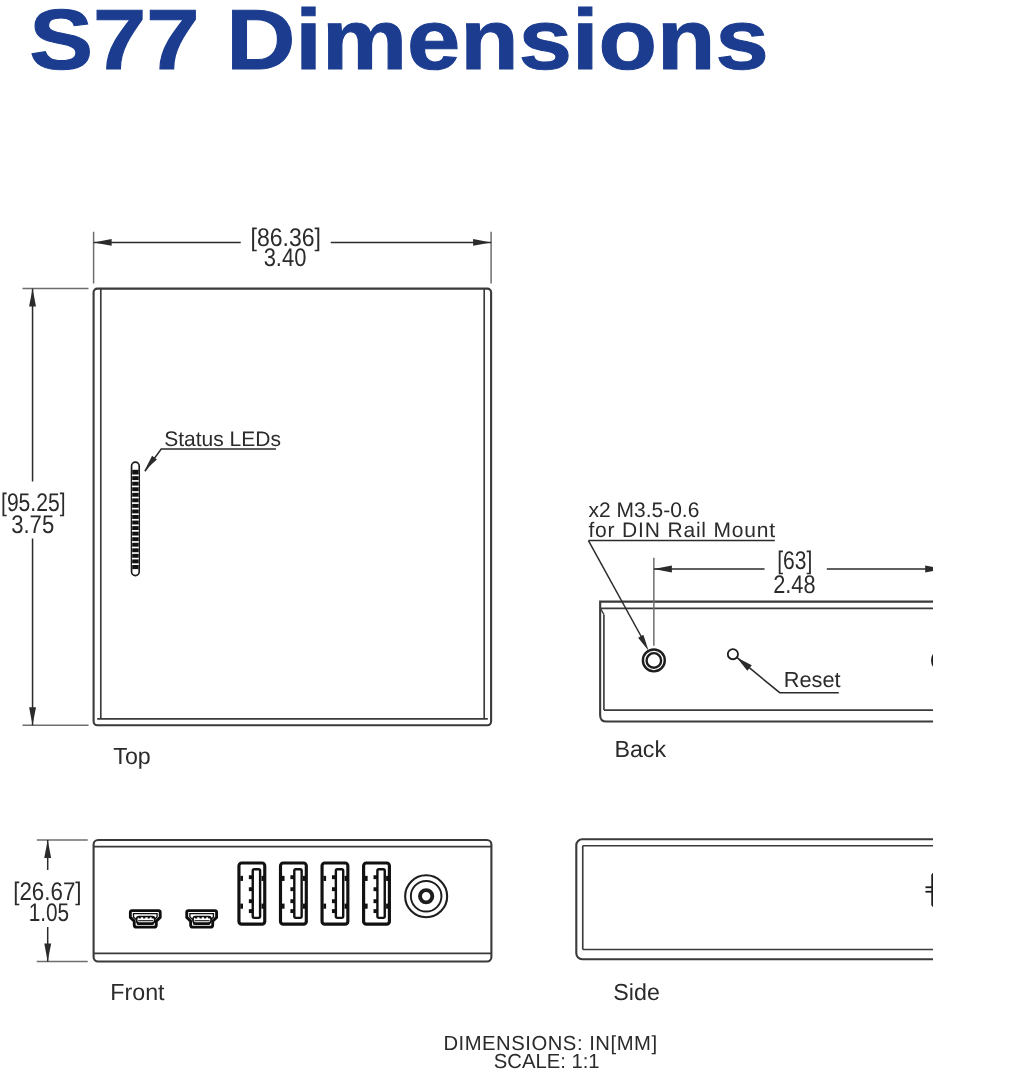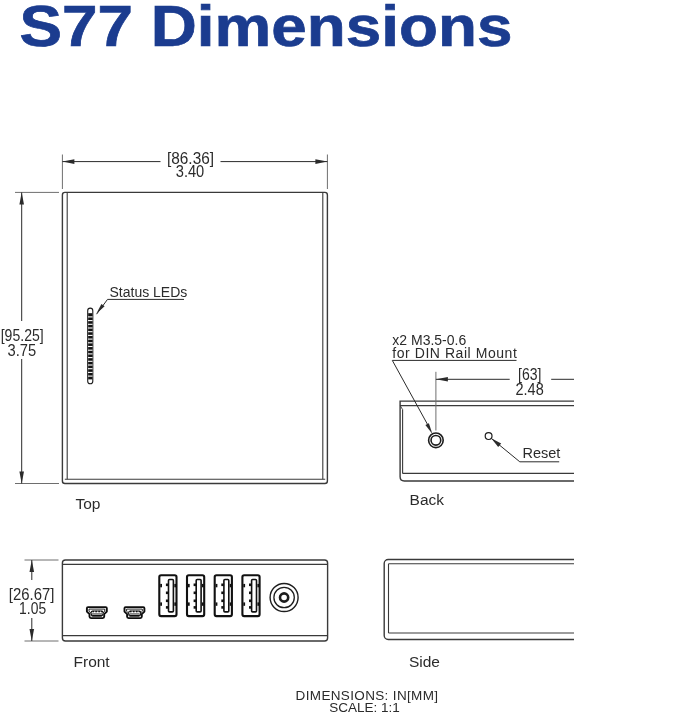--- a/index.html
+++ b/index.html
@@ -1,17 +1,17 @@
 <!DOCTYPE html>
 <html><head>
 <meta charset="utf-8">
 <style>
   html,body{margin:0;padding:0;background:#ffffff;}
   #page{position:relative;width:574px;height:718px;background:#fff;overflow:hidden;
-        font-family:"Liberation Sans", sans-serif;}
+        font-family:"Liberation Sans", sans-serif;padding-left:48px;}
   svg{position:absolute;left:0;top:0;}
   text{font-family:"Liberation Sans", sans-serif;fill:#2b2b2b;}
 </style>
 </head>
 <body>
 <div id="page">
 <svg width="679" height="718" viewBox="0 0 679 718">
 
   <rect x="0" y="0" width="679" height="718" fill="#ffffff"></rect>
 

